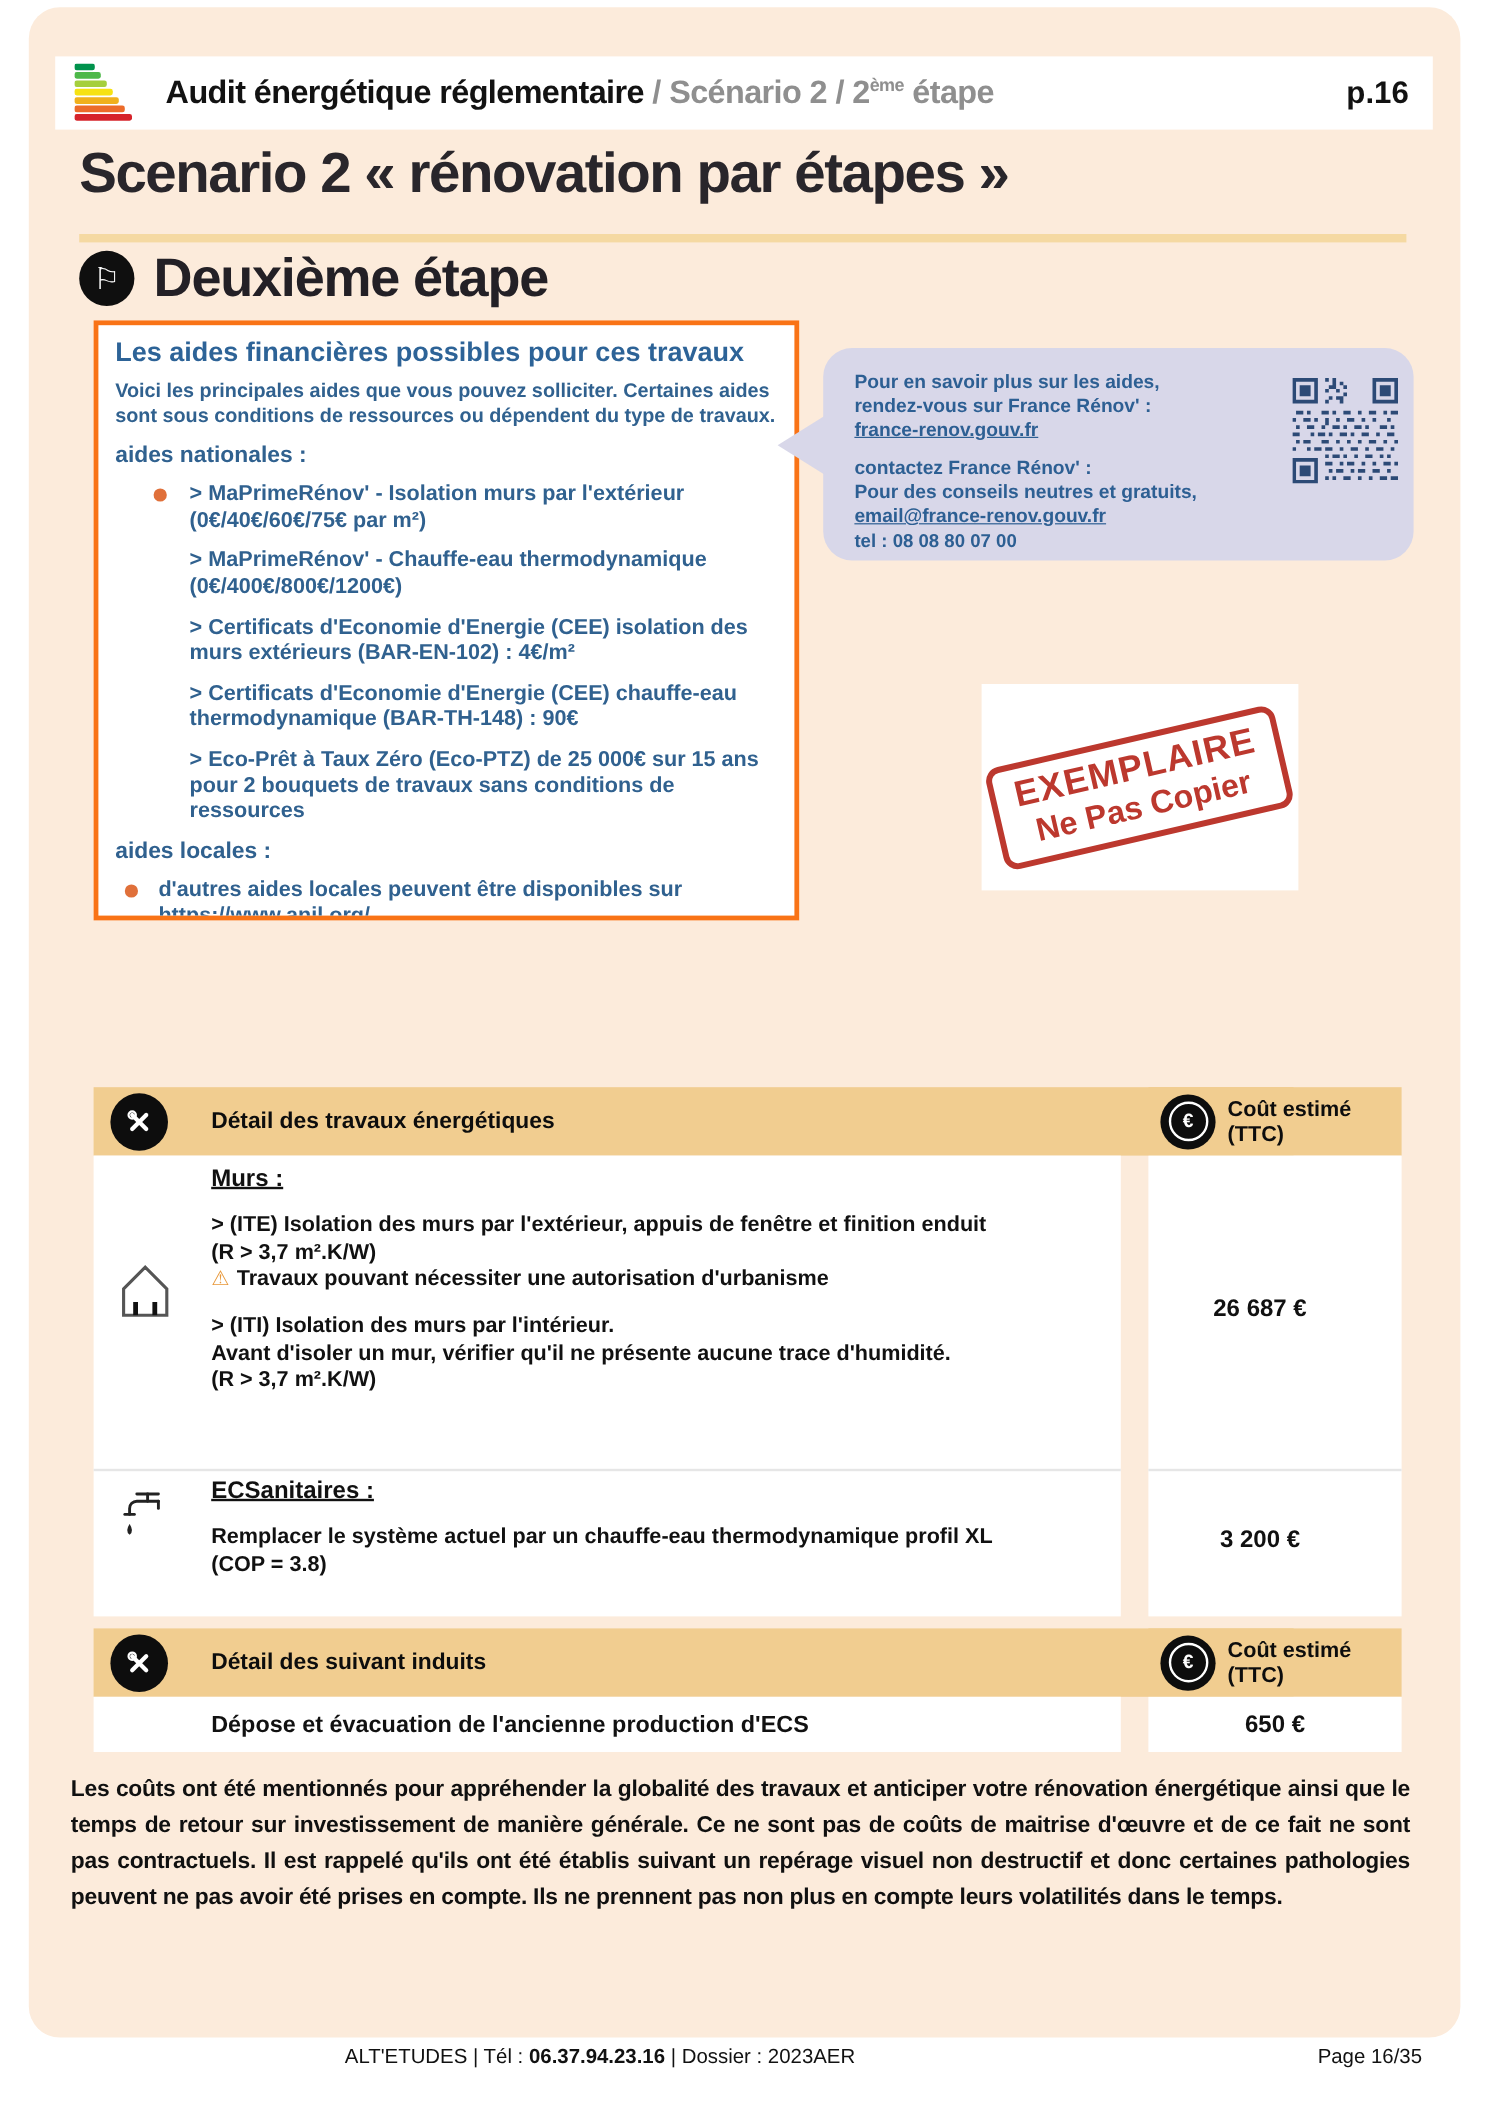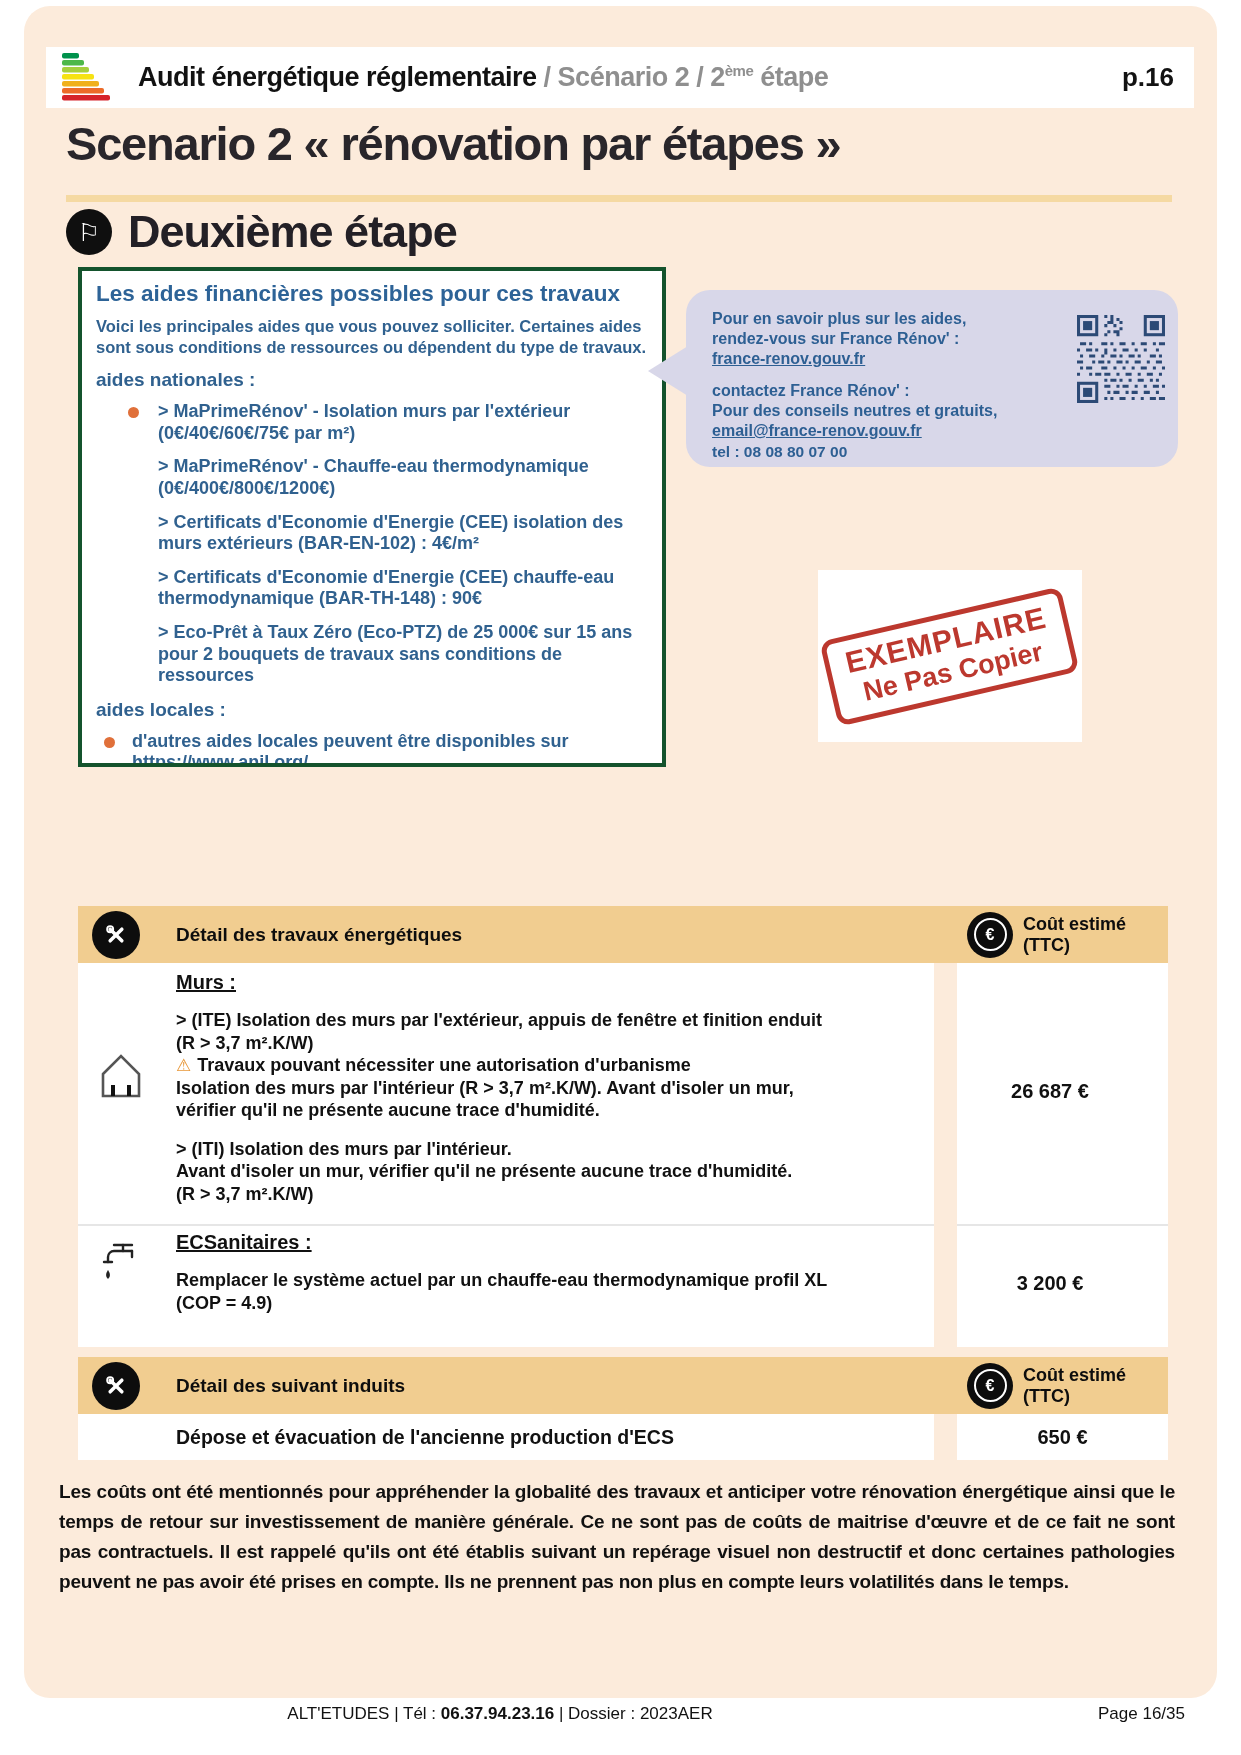--- a/index.html
+++ b/index.html
@@ -17,21 +17,21 @@
 
   
   .h1{position:absolute;left:66px;top:116px;font-size:47px;font-weight:bold;color:#29262b;letter-spacing:-1.2px;}
   .rule{position:absolute;left:66px;top:195px;width:1106px;height:7px;background:#f5d9a2;}
   .step{position:absolute;left:66px;top:206px;display:flex;align-items:center;gap:16px;}
   .step-icon{width:46px;height:46px;border-radius:50%;background:#0f0f0f;color:#fff;display:flex;align-items:center;
              justify-content:center;font-size:25px;font-family:"DejaVu Sans",sans-serif;}
   .step-label{font-size:45px;font-weight:bold;color:#232026;letter-spacing:-1px;}
 
   
-  .aides{position:absolute;left:78px;top:267px;width:588px;height:500px;background:#fff;border:4px solid #14532d;
+  .aides{position:absolute;left:78px;top:267px;width:588px;height:500px;background:#fff;border:4px solid #f97316;
          box-sizing:border-box;padding:10px 14px;overflow:hidden;color:#30618f;font-weight:bold;}
   .aides h2{font-size:22.5px;color:#2d6397;margin:0 0 9px;font-weight:bold;}
   .aides .intro{font-size:16.5px;line-height:1.25;margin:0 0 12px;}
   .seclabel{font-size:19px;margin:0 0 10px;}
   .items{padding-left:62px;}
   .item{position:relative;margin-bottom:12px;font-size:18px;line-height:1.2;}
   .dot{position:absolute;left:-30px;top:6px;width:11px;height:11px;border-radius:50%;background:#e0703a;}
   .local-item{position:relative;padding-left:36px;font-size:18px;line-height:1.2;margin-top:10px;}
   .local-item .dot{left:8px;}
   .plain-link{color:inherit;text-decoration:none;}
@@ -228,41 +228,40 @@
 
   <svg class="murs-icon" viewBox="0 0 50 48" aria-hidden="true">
     <path d="M7 22 L25 4 L43 22 L43 44 L7 44 Z" fill="none" stroke="#555" stroke-width="2.6" stroke-linejoin="miter"></path>
     <rect x="15" y="33" width="4" height="11" fill="#111"></rect>
     <rect x="31" y="33" width="4" height="11" fill="#111"></rect>
   </svg>
   <div class="cell-text murs-text">
     <div class="cellhead">Murs :</div>
     <p>&gt; (ITE) Isolation des murs par l'extérieur, appuis de fenêtre et finition enduit (R &gt; 3,7 m².K/W)</p>
     <p><span class="warn">⚠</span><span>Travaux pouvant nécessiter une autorisation d'urbanisme</span></p>
-    <p>Isolation des murs par l'intérieur (R &gt; 3,7 m².K/W). Avant d'isoler un mur, vérifier qu'il ne présente aucune trace d'humidité.</p>
     <div class="vgap"></div>
     <p class="preline">&gt; (ITI) Isolation des murs par l'intérieur.
 Avant d'isoler un mur, vérifier qu'il ne présente aucune trace d'humidité.
 (R &gt; 3,7 m².K/W)</p>
   </div>
   <div class="cost-cell cost-murs">26 687 €</div>
 
   <svg class="ecs-icon" viewBox="0 0 42 50" aria-hidden="true">
     <g fill="none" stroke="#222" stroke-width="2.4" stroke-linecap="round">
       <line x1="14" y1="5" x2="32" y2="5"></line>
       <line x1="23" y1="5" x2="23" y2="11"></line>
       <path d="M32 11 L14 11 A6 6 0 0 0 8 17 L8 22"></path>
       <line x1="32" y1="11" x2="32" y2="17"></line>
       <line x1="4" y1="22" x2="12" y2="22"></line>
     </g>
     <path d="M8 30 q4 6 0 9 q-4 -3 0 -9" fill="#222"></path>
   </svg>
   <div class="cell-text ecs-text">
     <div class="cellhead">ECSanitaires :</div>
-    <p>Remplacer le système actuel par un chauffe-eau thermodynamique profil XL (COP = 4.9)</p>
+    <p>Remplacer le système actuel par un chauffe-eau thermodynamique profil XL (COP = 3.8)</p>
   </div>
   <div class="cost-cell cost-ecs">3 200 €</div>
 
   <div class="th-main t2h">
     <div class="tool-circle">
       <svg width="28" height="28" viewBox="0 0 24 24" aria-hidden="true">
         <g stroke="#ffffff" stroke-width="3" stroke-linecap="round">
           <line x1="7" y1="7" x2="17" y2="17"></line>
             <line x1="17" y1="7" x2="7" y2="17"></line>
         </g>

